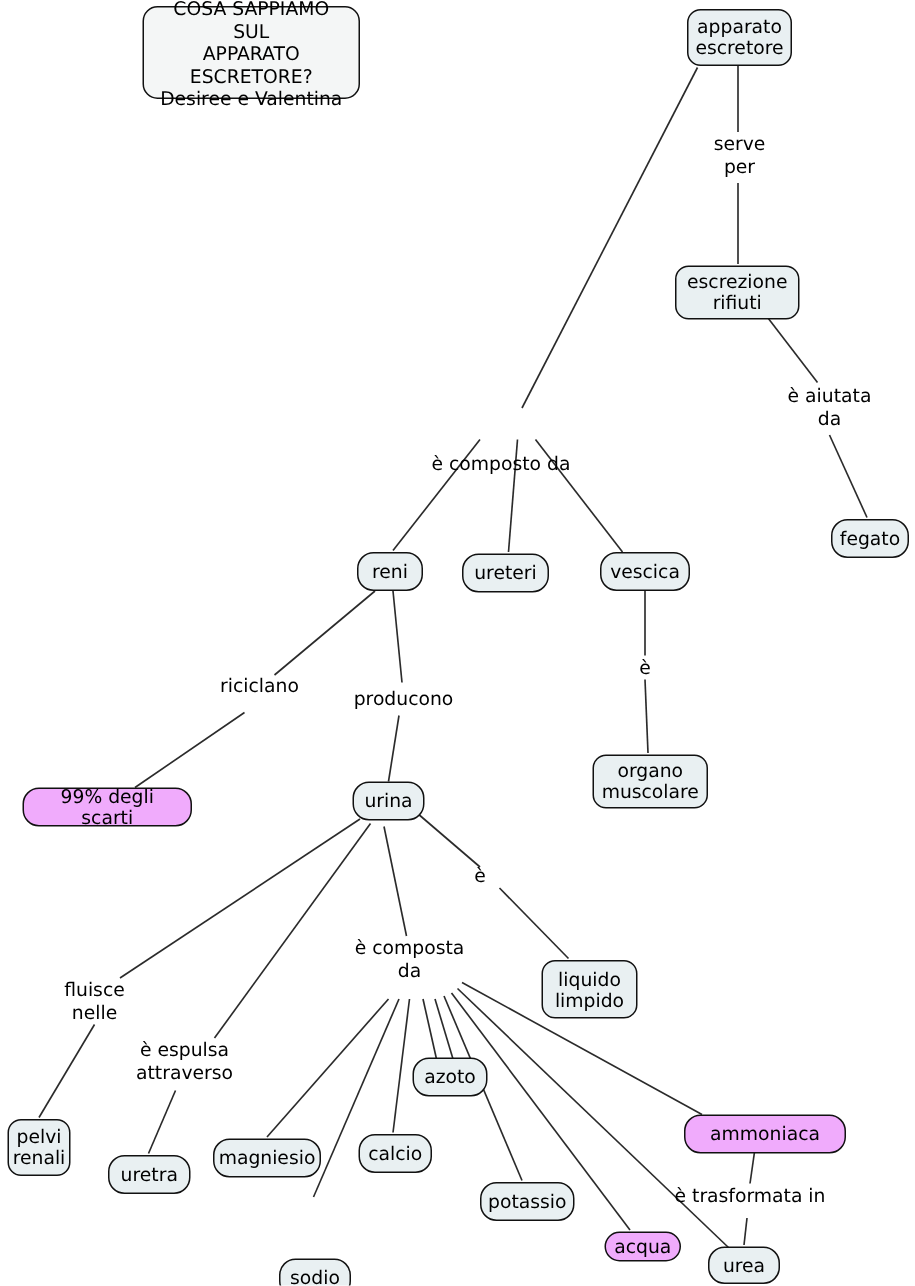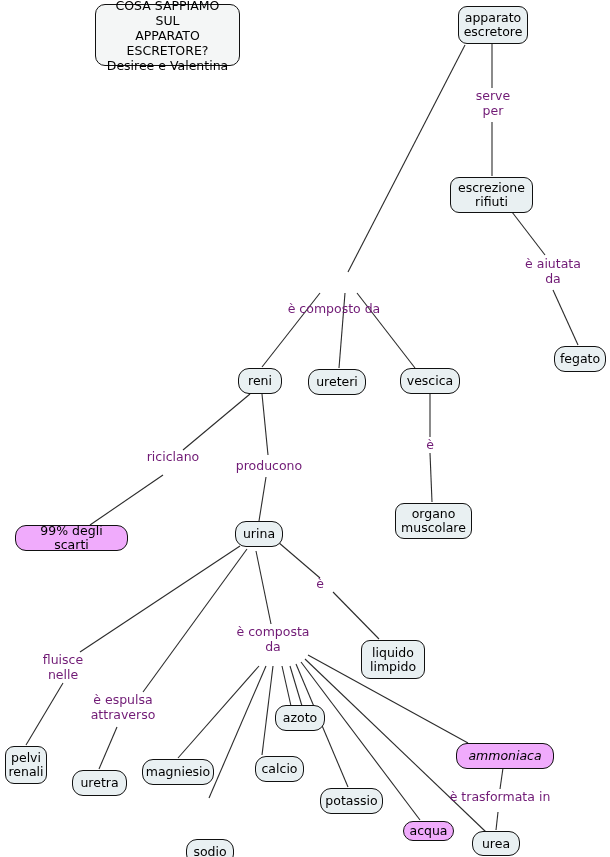--- a/index.html
+++ b/index.html
@@ -25,21 +25,21 @@
   .node.white{background:#f0abfc;}
   .node.titlebox{
     background:#f4f6f6;
     border-radius:10px;
     font-size:12.5px;
     line-height:15px;
   }
   .node.pill{border-radius:11px;}
   .linklabel{
     position:absolute;
-    color:#701a75;
+    color:#000000;
     font-size:12.5px;
     line-height:14.5px;
     text-align:center;
     white-space:pre-line;
     background:transparent;
   }
 </style>
 </head>
 <body>
 
@@ -140,27 +140,27 @@
 
   <div class="node pill" style="left:72px;top:770px;width:55px;height:26px;">uretra</div>
 
   <div class="linklabel" style="left:227px;top:625px;width:92px;">è composta
 da</div>
 
   <div class="node pill" style="left:142px;top:759px;width:72px;height:26px;">magniesio</div>
 
   <div class="node pill" style="left:186px;top:799px;width:48px;height:26px;margin-top:40px;">sodio</div>
 
-  <div class="node pill" style="left:239px;top:756px;width:49px;height:26px;margin-left:16px;">calcio</div>
+  <div class="node pill" style="left:239px;top:756px;width:49px;height:26px;">calcio</div>
 
   <div class="node pill" style="left:275px;top:705px;width:50px;height:26px;">azoto</div>
 
   <div class="node pill" style="left:320px;top:788px;width:63px;height:26px;">potassio</div>
 
   <div class="node pill white" style="left:403px;top:821px;width:51px;height:20px;">acqua</div>
 
-  <div class="node pill white" style="left:456px;top:743px;width:98px;height:26px;font-style:italic;">ammoniaca</div>
+  <div class="node pill white" style="left:456px;top:743px;width:108px;height:26px;">ammoniaca</div>
 
   <div class="linklabel" style="left:444px;top:790px;width:112px;">è trasformata in</div>
 
   <div class="node pill" style="left:472px;top:831px;width:48px;height:25px;">urea</div>
 
 </div>
 
 </body></html>

